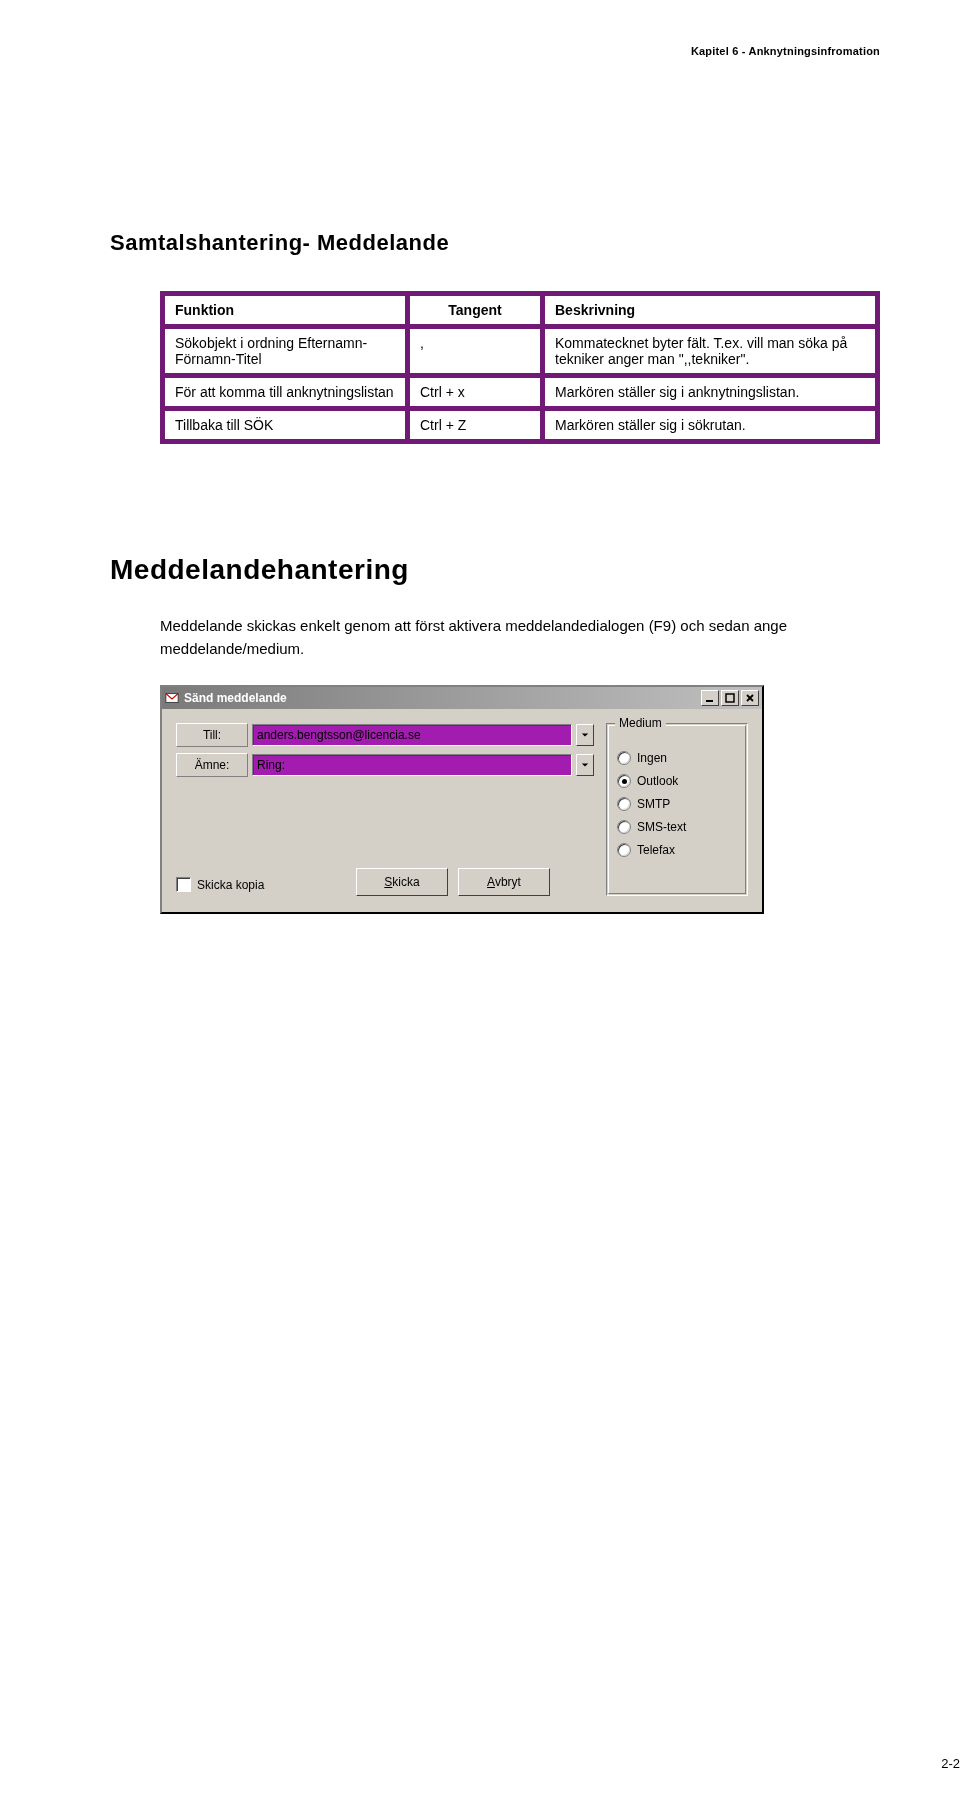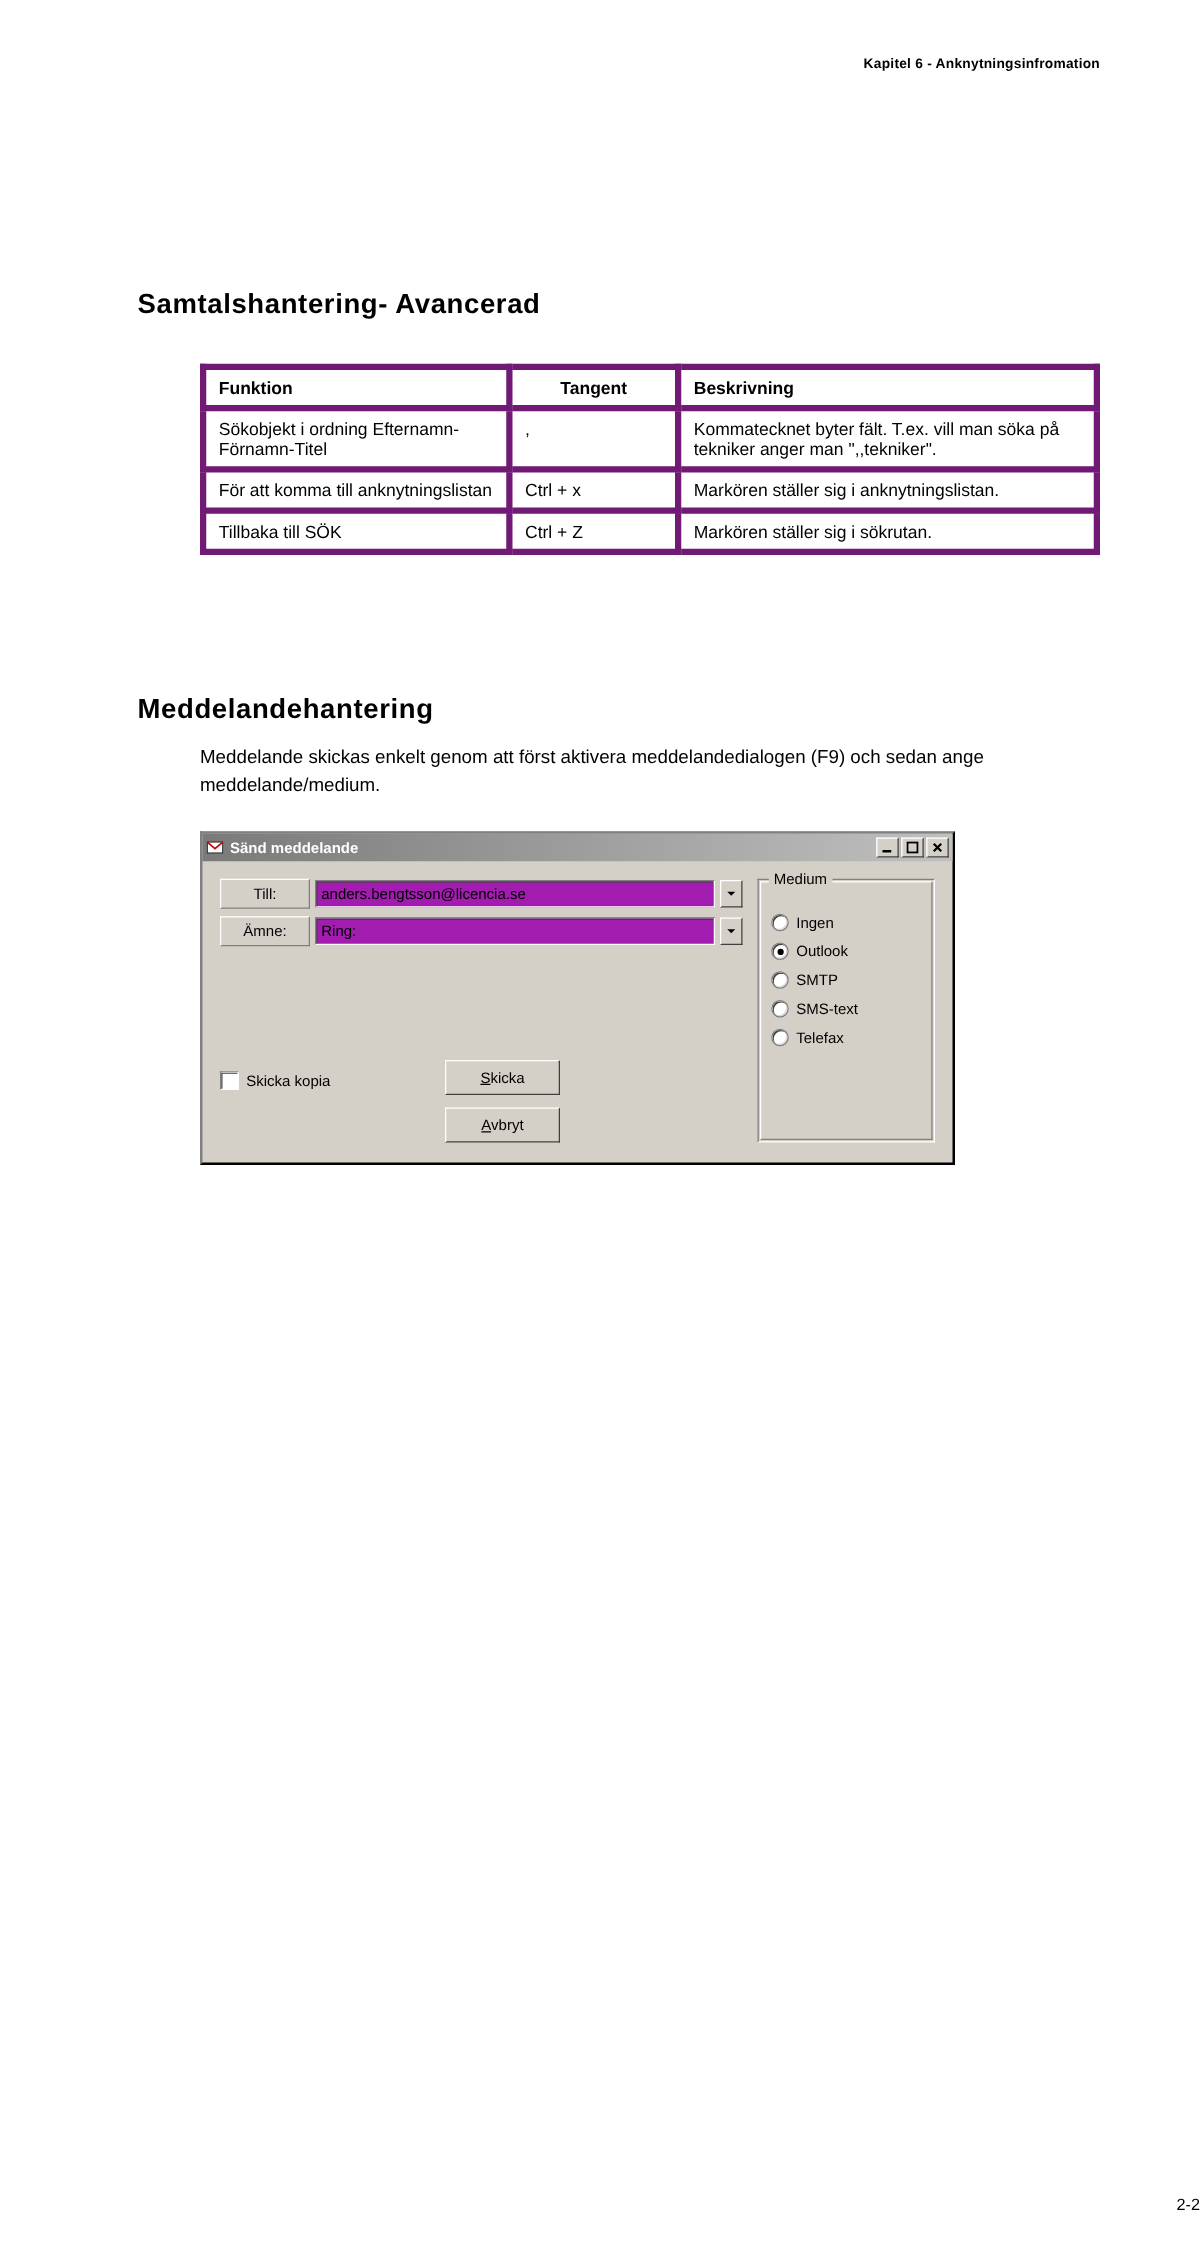--- a/index.html
+++ b/index.html
@@ -43,25 +43,25 @@
     vertical-align: top;
     text-align: left;
   }
   table.func th {
     font-weight: bold;
   }
   table.func th:nth-child(1){ width: 220px; }
   table.func th:nth-child(2){ width: 110px; text-align:center;}
   table.func td:nth-child(2){ text-align:left;}
   h2.sub {
-    font-size: 22px;
+    font-size: 28px;
     font-weight: bold;
     letter-spacing: 0.5px;
     margin-top: 110px;
-    margin-bottom: 15px;
+    margin-bottom: 29px;
   }
   p.body {
     font-size: 15px;
     line-height: 1.5;
     margin-left: 50px;
     width: 700px;
   }
   
   .dialog {
     width: 600px;
@@ -138,21 +138,21 @@
   }
   .dropdown-btn svg{width:8px;height:8px;}
   .checkbox-row { display:flex; align-items:center; gap:6px; margin-top:100px;}
   .checkbox {
     width:13px;height:13px;background:#fff;
     border:1px solid #808080;
     border-right-color:#fff;border-bottom-color:#fff;
     box-shadow: inset 1px 1px 0 #404040;
   }
   .action-row {
-    display:flex; gap:10px; margin-top:-24px; margin-left:180px;flex-direction:column;
+    display:flex; gap:10px; margin-top:-24px; margin-left:180px;
   }
   .btn {
     width:90px;height:26px;
     background:#d4d0c8;
     border:1px solid #fff;
     border-right-color:#404040;
     border-bottom-color:#404040;
     display:flex;align-items:center;justify-content:center;
     font-size:12px;
   }
@@ -190,21 +190,21 @@
     text-align:right; font-size:13px;
   }
 </style>
 </head>
 <body>
 
 <div class="page">
 
   <div class="header-small">Kapitel 6 - Anknytningsinfromation</div>
 
-  <h1 class="section">Samtalshantering- Avancerad</h1>
+  <h1 class="section">Samtalshantering- Meddelande</h1>
 
   <table class="func">
     <thead>
       <tr>
         <th>Funktion</th>
         <th>Tangent</th>
         <th>Beskrivning</th>
       </tr>
     </thead>
     <tbody>

